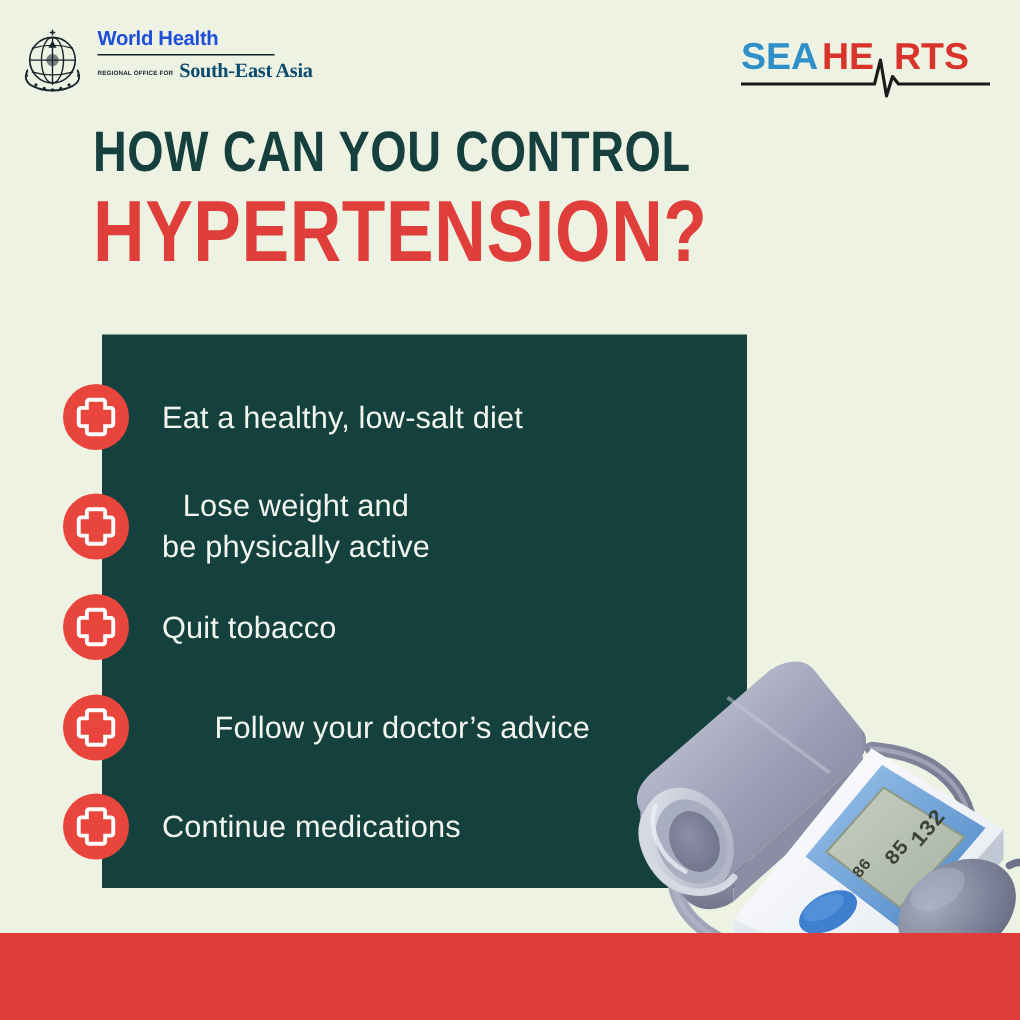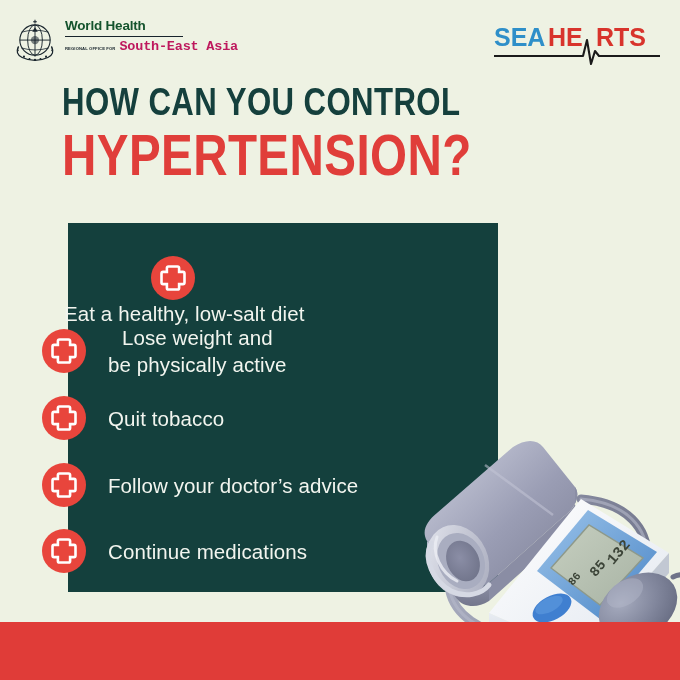--- a/index.html
+++ b/index.html
@@ -20,35 +20,35 @@
   
   #who-logo {
     position:absolute; left:12px; top:18px;
     display:flex; align-items:flex-start; gap:7px;
   }
   #who-emblem { width:46px; height:46px; flex:0 0 46px; }
   #who-wordmark { padding-top:1px; }
   #who-wordmark .wl {
     font-family:"Liberation Sans", sans-serif;
     font-weight:bold; font-size:13.5px; line-height:13.6px;
-    color:#14532d; letter-spacing:-0.2px; white-space:nowrap;
+    color:#1d4ed8; letter-spacing:-0.2px; white-space:nowrap;
   }
   #who-rule {
     margin-top:3.5px; margin-bottom:2.5px;
     height:1px; background:#17232b; width:118px;
   }
   #who-region-row { display:flex; align-items:flex-end; gap:4px; }
   #who-region-small {
     font-size:4.2px; font-weight:bold; color:#17232b;
     letter-spacing:0.1px; white-space:nowrap; padding-bottom:2.4px;
   }
   #who-region {
-    font-family:Liberation Mono, monospace;
+    font-family:Liberation Serif, serif;
     font-weight:bold; font-size:13.5px; line-height:13.6px;
-    color:#be185d; letter-spacing:-0.2px; white-space:nowrap;
+    color:#0c4a6e; letter-spacing:-0.2px; white-space:nowrap;
   }
 
   
   #sea-hearts { position:absolute; right:18px; top:20px; width:170px; height:46px; }
 
   
   #title-block { position:absolute; left:62px; top:82px; }
   #title-line1 {
     font-family:"Liberation Sans Narrow","Liberation Sans",sans-serif;
     font-weight:bold; font-size:38px; line-height:40px;
@@ -232,21 +232,21 @@
     <g>
       <ellipse cx="253" cy="182" rx="42" ry="31" transform="rotate(-32 253 182)" fill="url(#gBulb)"></ellipse>
       <ellipse cx="240" cy="168" rx="20" ry="12" transform="rotate(-32 240 168)" fill="#b4b8c9" opacity="0.45"></ellipse>
       <path d="M220 207 L206 219 C202 223 204 230 210 231 C216 232 222 227 224 222 Z" fill="#7a7e94"></path>
       <path d="M288 152 q9 -5 13 2" fill="none" stroke="#6f7389" stroke-width="5" stroke-linecap="round"></path>
     </g>
   </svg>
 
   <div id="tips-list">
 
-    <div class="tip-row" style="left:42px; top:256px;flex-direction:column;">
+    <div class="tip-row" style="left:42px; top:256px;">
       <div class="tip-icon">
         <svg viewBox="0 0 44 44" width="44" height="44">
           <path d="M17.5 10.5 h9 a1.6 1.6 0 0 1 1.6 1.6 v3.8 h3.8 a1.6 1.6 0 0 1 1.6 1.6 v9
                    a1.6 1.6 0 0 1 -1.6 1.6 h-3.8 v3.8 a1.6 1.6 0 0 1 -1.6 1.6 h-9
                    a1.6 1.6 0 0 1 -1.6 -1.6 v-3.8 h-3.8 a1.6 1.6 0 0 1 -1.6 -1.6 v-9
                    a1.6 1.6 0 0 1 1.6 -1.6 h3.8 v-3.8 a1.6 1.6 0 0 1 1.6 -1.6 z" fill="none" stroke="#ffffff" stroke-width="2.6"></path>
         </svg>
       </div>
       <div class="tip-text">Eat a healthy, low-salt diet</div>
     </div>
@@ -269,21 +269,21 @@
         <svg viewBox="0 0 44 44" width="44" height="44">
           <path d="M17.5 10.5 h9 a1.6 1.6 0 0 1 1.6 1.6 v3.8 h3.8 a1.6 1.6 0 0 1 1.6 1.6 v9
                    a1.6 1.6 0 0 1 -1.6 1.6 h-3.8 v3.8 a1.6 1.6 0 0 1 -1.6 1.6 h-9
                    a1.6 1.6 0 0 1 -1.6 -1.6 v-3.8 h-3.8 a1.6 1.6 0 0 1 -1.6 -1.6 v-9
                    a1.6 1.6 0 0 1 1.6 -1.6 h3.8 v-3.8 a1.6 1.6 0 0 1 1.6 -1.6 z" fill="none" stroke="#ffffff" stroke-width="2.6"></path>
         </svg>
       </div>
       <div class="tip-text">Quit tobacco</div>
     </div>
 
-    <div class="tip-row" style="left:42px; top:463px;">
+    <div class="tip-row" style="left:42px; top:463px;gap:35px;">
       <div class="tip-icon">
         <svg viewBox="0 0 44 44" width="44" height="44">
           <path d="M17.5 10.5 h9 a1.6 1.6 0 0 1 1.6 1.6 v3.8 h3.8 a1.6 1.6 0 0 1 1.6 1.6 v9
                    a1.6 1.6 0 0 1 -1.6 1.6 h-3.8 v3.8 a1.6 1.6 0 0 1 -1.6 1.6 h-9
                    a1.6 1.6 0 0 1 -1.6 -1.6 v-3.8 h-3.8 a1.6 1.6 0 0 1 -1.6 -1.6 v-9
                    a1.6 1.6 0 0 1 1.6 -1.6 h3.8 v-3.8 a1.6 1.6 0 0 1 1.6 -1.6 z" fill="none" stroke="#ffffff" stroke-width="2.6"></path>
         </svg>
       </div>
       <div class="tip-text">Follow your doctor’s advice</div>
     </div>

